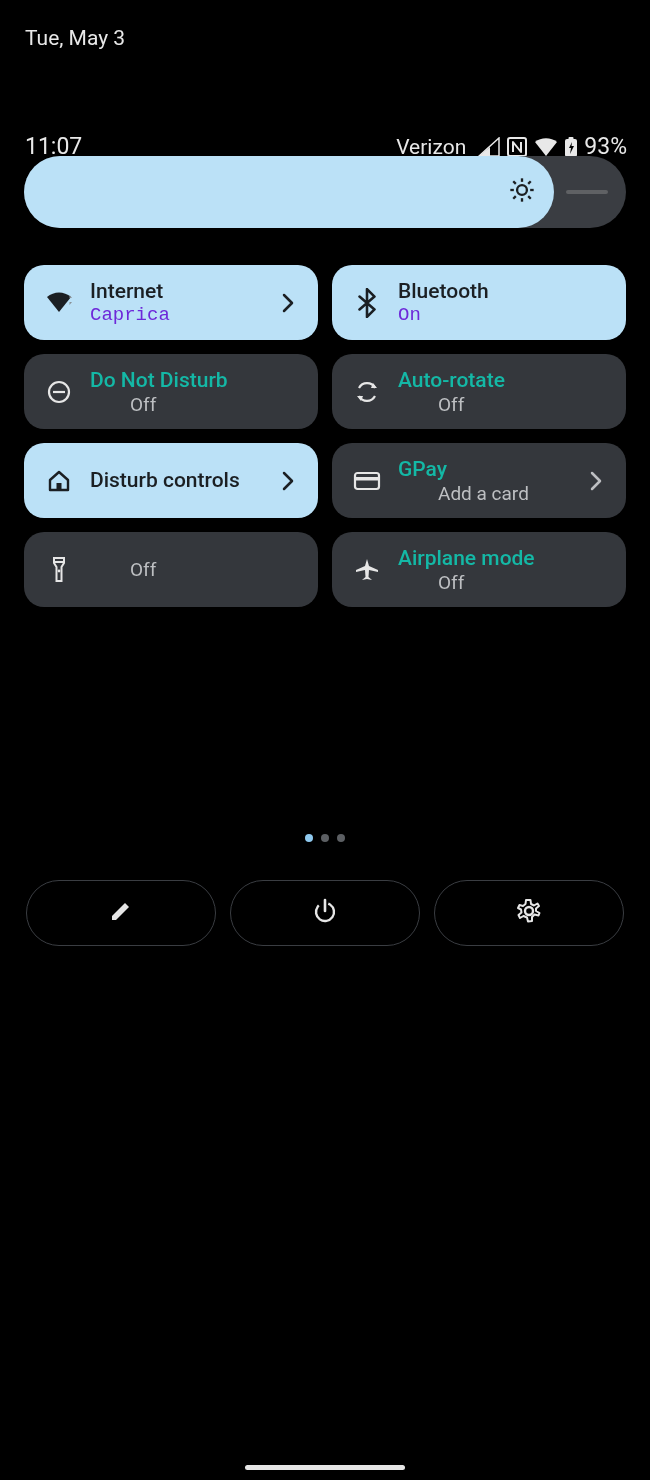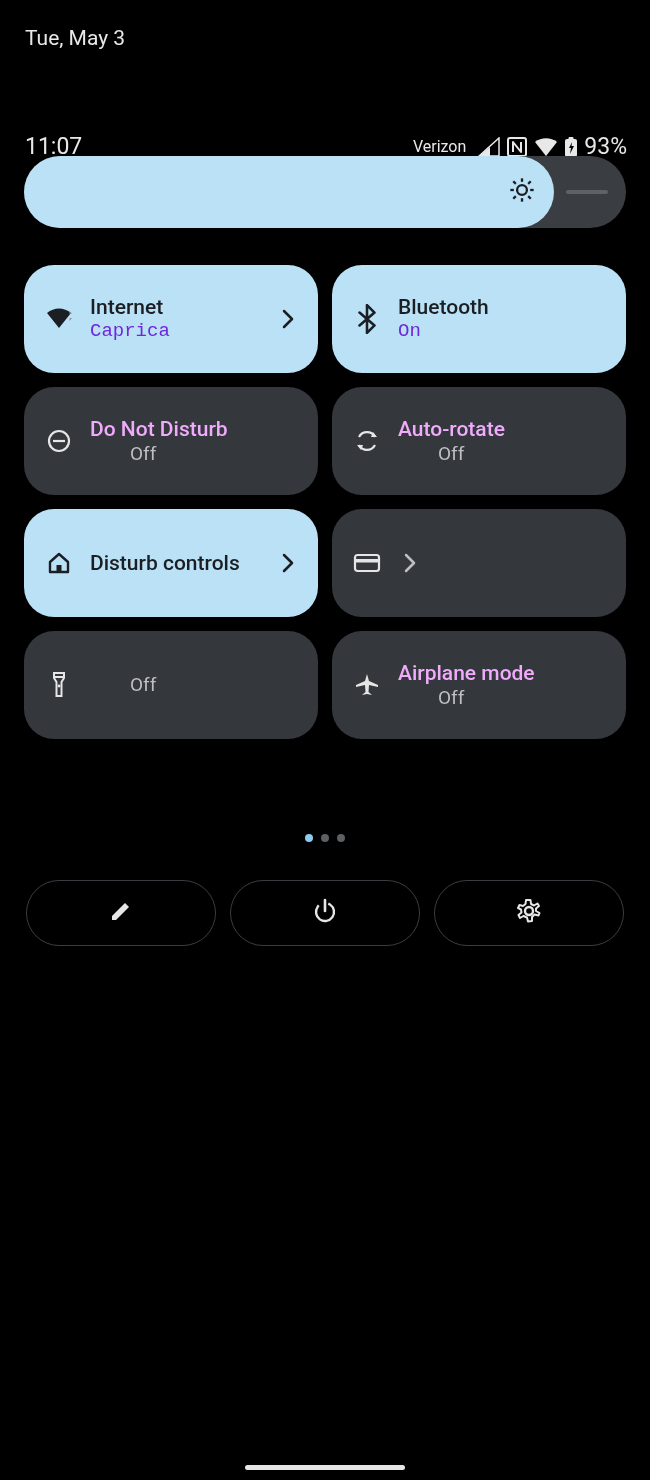--- a/index.html
+++ b/index.html
@@ -31,21 +31,21 @@
     justify-content: space-between;
     font-size: 23px;
     color: #e8e8e8;
     margin-top: 36px;
   }
   .status-right {
     display: flex;
     align-items: center;
     gap: 6px;
   }
-  .carrier { margin-right: 6px; font-size: 16px; }
+  .carrier { margin-right: 6px; font-size: 21px; }
   .status-icon { display: inline-flex; align-items: center; }
 
   .brightness-wrap {
     position: absolute;
     top: 156px;
     left: 24px;
     right: 24px;
     height: 72px;
     display: flex;
     align-items: center;
@@ -82,22 +82,22 @@
   .tiles {
     position: absolute;
     top: 265px;
     left: 24px;
     right: 24px;
     display: grid;
     grid-template-columns: 1fr 1fr;
     gap: 14px 14px;
   }
   .tile {
-    height: 108px;
-    border-radius: 30px;
+    height: 75px;
+    border-radius: 20px;
     display: flex;
     align-items: center;
     padding: 0 18px 0 18px;
     gap: 14px;
     position: relative;
   }
   .tile.on { background: #bbe1f7; color: #1b1f23; }
   .tile.off { background: #34373c; color: #e6e6e6; }
   .tile .icon-slot {
     width: 34px;
@@ -109,21 +109,21 @@
   .tile .text-slot {
     display: flex;
     flex-direction: column;
     justify-content: center;
     line-height: 1.25;
     flex: 1;
     min-width: 0;
   }
   .tile .title { font-size: 21px; font-weight: 500; }
   .tile.on .title { color: #1b1f23; }
-  .tile.off .title { color: #f0abfc; }
+  .tile.off .title { color: #14b8a6; }
   .tile .subtitle { font-size: 19px; }
   .tile.on .subtitle { color: #6d28d9; font-family: Liberation Mono, monospace; }
   .tile.off .subtitle { color: #bdbfc2; margin-left: 40px; }
   .tile .chevron {
     width: 24px;
     display: flex;
     align-items: center;
     justify-content: center;
     flex-shrink: 0;
   }
@@ -310,20 +310,24 @@
     </div>
   </div>
 
   <div class="tile off">
     <div class="icon-slot">
       <svg width="28" height="22" viewBox="0 0 28 22">
           <rect x="2" y="3" width="24" height="16" rx="2.5" fill="none" stroke="#e6e6e6" stroke-width="2.2"></rect>
           <rect x="2" y="7" width="24" height="3.5" fill="#e6e6e6"></rect>
         </svg>
     </div>
+    <div class="text-slot">
+      <div class="title">GPay</div>
+      <div class="subtitle">Add a card</div>
+    </div>
     <div class="chevron">
       <svg width="12" height="20" viewBox="0 0 12 20">
           <path d="M2 2 L10 10 L2 18" fill="none" stroke="#bdbfc2" stroke-width="2.5" stroke-linecap="round" stroke-linejoin="round"></path>
         </svg>
     </div>
   </div>
 
   <div class="tile off">
     <div class="icon-slot">
       <svg width="20" height="30" viewBox="0 0 20 30">

